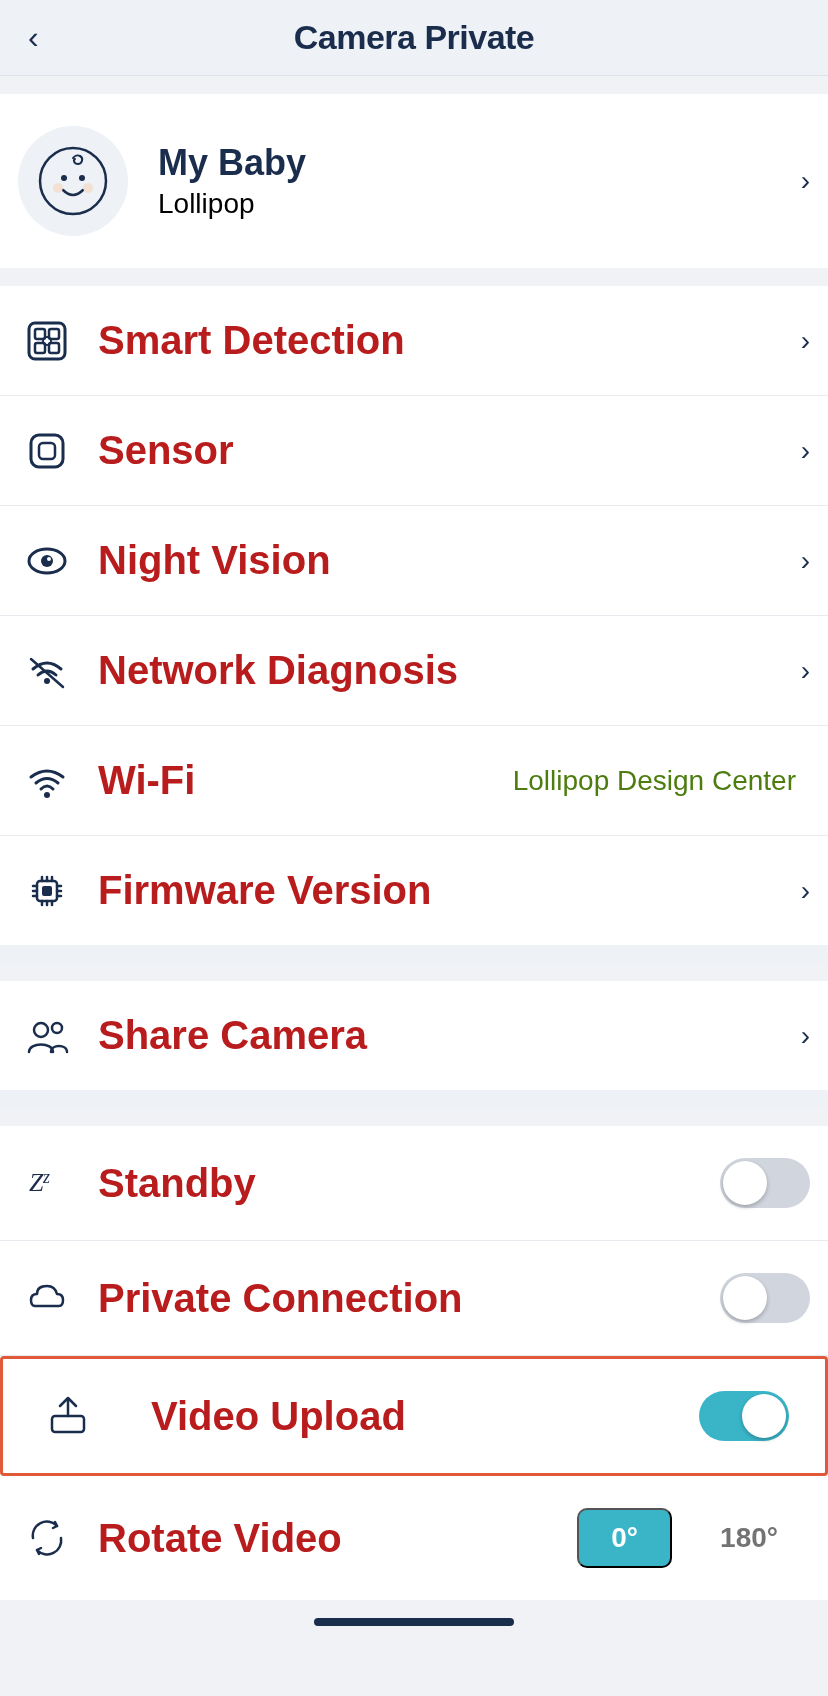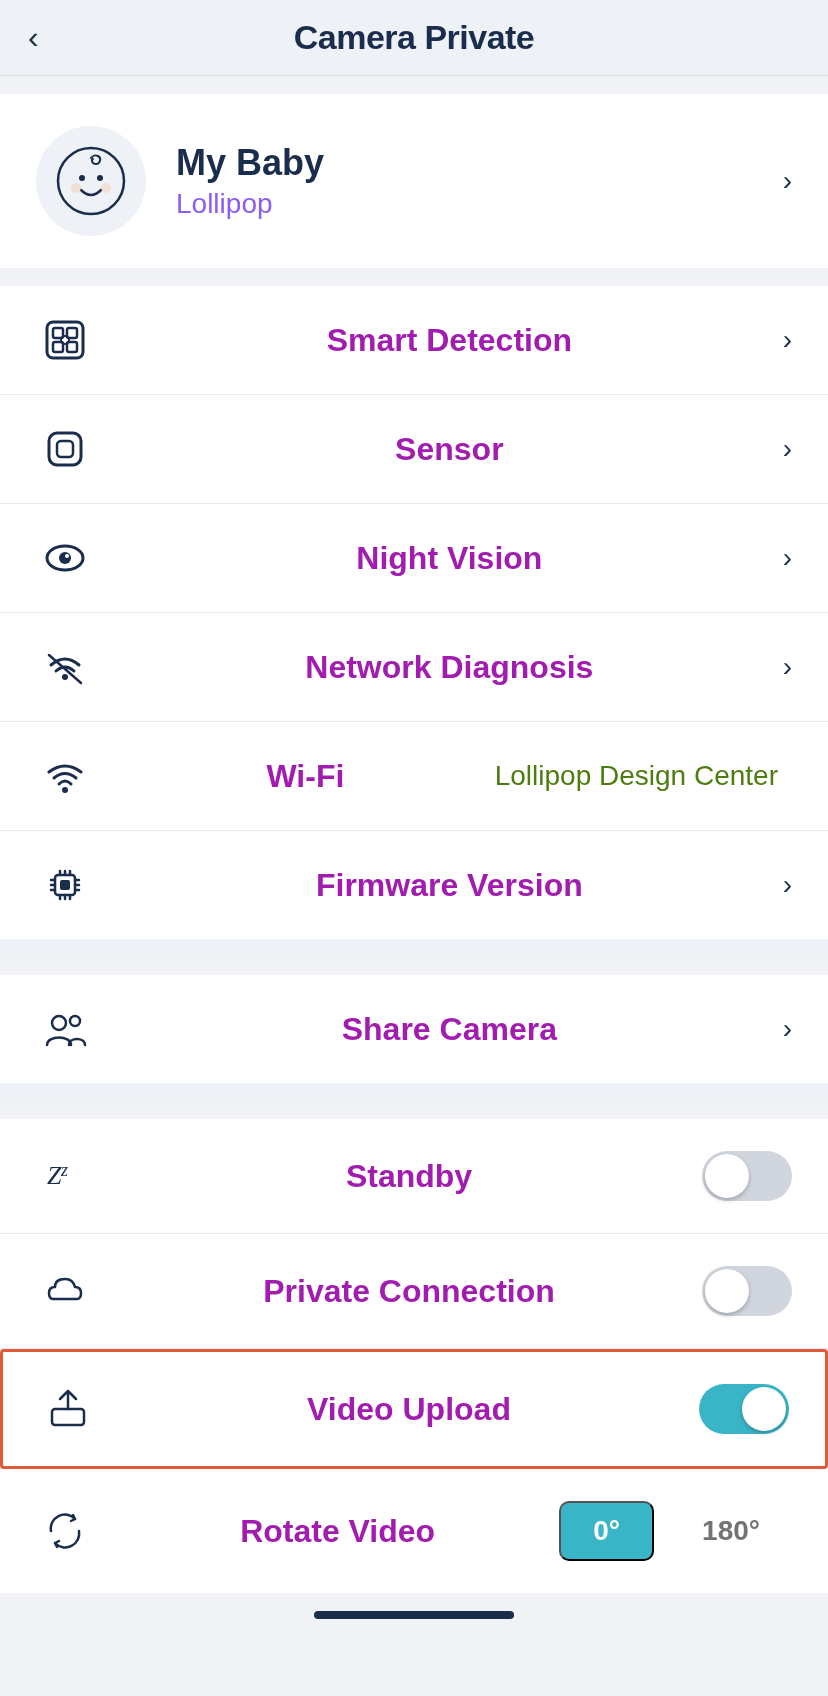--- a/index.html
+++ b/index.html
@@ -71,39 +71,39 @@
     }
 
     .profile-name {
       font-size: 36px;
       font-weight: 700;
       color: #1a2d4d;
     }
 
     .profile-sub {
       font-size: 28px;
-      color: #8b5cf6;
+      color: #000000;
       margin-top: 4px;
     }
 
     .chevron {
       font-size: 28px;
       color: #1a2d4d;
     }
 
     
     .settings-section {
       background: #fff;
       margin-top: 18px;
     }
 
     .settings-row {
       display: flex;
       align-items: center;
-      padding: 32px 36px;
+      padding: 32px 18px;
       border-bottom: 1.5px solid #e8ecf0;
       cursor: pointer;
     }
 
     .settings-row:last-child {
       border-bottom: none;
     }
 
     .row-icon {
       width: 58px;
@@ -115,24 +115,23 @@
     }
 
     .row-icon svg {
       width: 44px;
       height: 44px;
       fill: #1a2d4d;
     }
 
     .row-label {
       flex: 1;
-      font-size: 32px;
+      font-size: 40px;
       font-weight: 600;
-      color: #a21caf;
-      text-align: center;
+      color: #b91c1c;
     }
 
     .row-value {
       font-size: 28px;
       color: #4d7c0f;
       margin-right: 14px;
     }
 
     
     .toggle {

